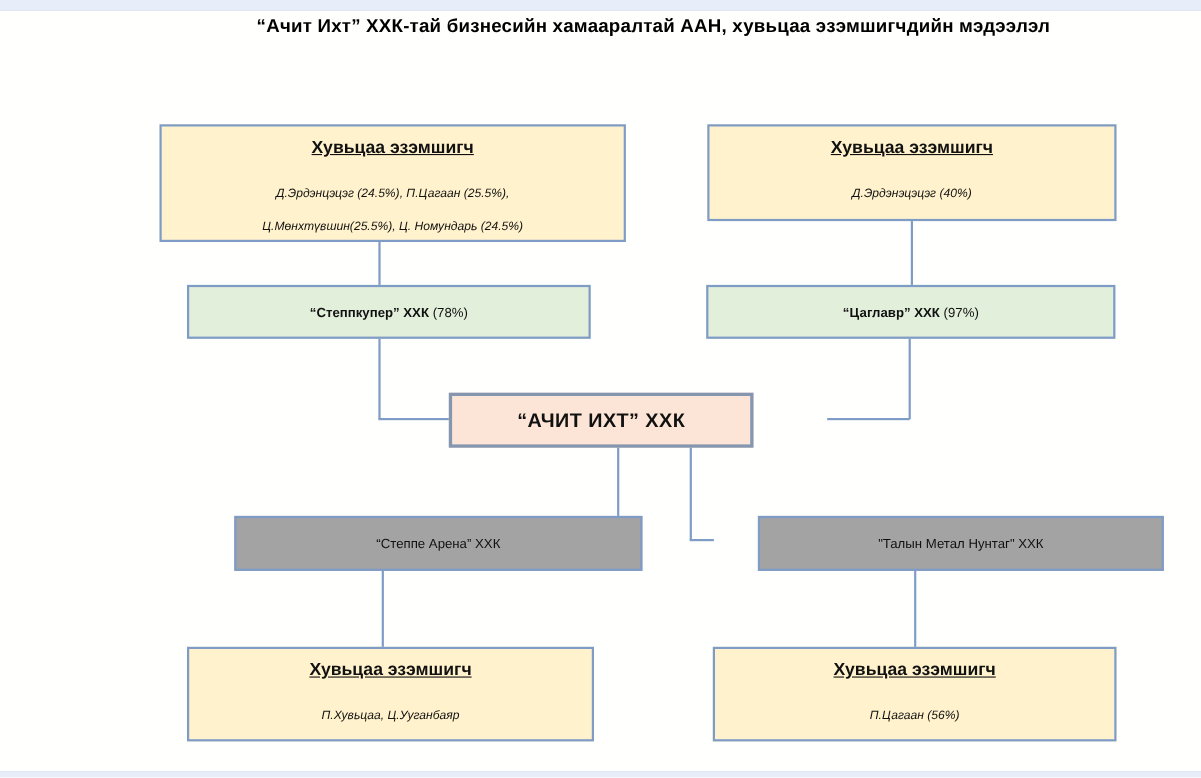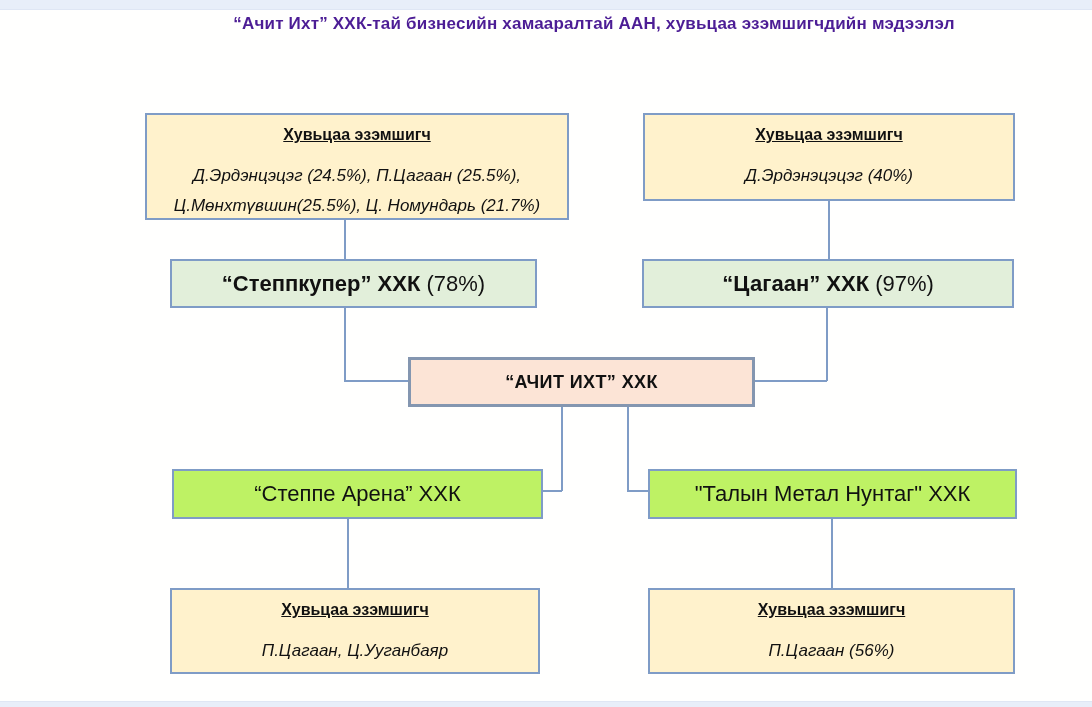--- a/index.html
+++ b/index.html
@@ -10,40 +10,40 @@
     font-family:"Liberation Sans", sans-serif;
     color:#111111;
     overflow:hidden;
   }
   .edge-strip{position:absolute;left:0;width:100%;background:#e8eef9;}
   #strip-top{top:0;height:9px;border-bottom:1px solid #dfe6f4;}
   #strip-bottom{bottom:0;height:5px;border-top:1px solid #dfe6f4;}
   .page-title{
     position:absolute;top:14px;left:96px;right:0;
     text-align:center;
-    font-size:17px;font-weight:700;color:#4c1d95;
+    font-size:17px;font-weight:700;color:#000000;
     letter-spacing:0.2px;
   }
   .box{
     position:absolute;box-sizing:border-box;
     display:flex;flex-direction:column;
     align-items:center;justify-content:center;
     text-align:center;
   }
   .box.fill-yellow{background:#fff2cc;border:2px solid #7f9cc6;justify-content:flex-start;}
   .box.fill-green{background:#e2efda;border:2px solid #7f9cc6;}
   .box.fill-peach{background:#fce4d6;border:3px solid #8496b0;}
-  .box.fill-white{background:#bef264;border:2px solid #7f9cc6;}
+  .box.fill-white{background:#a3a3a3;border:2px solid #7f9cc6;margin-left:41px;}
   .hdr{
     font-weight:700;font-size:16px;line-height:20px;
     text-decoration:underline;
     margin-top:10px;margin-bottom:16px;
   }
-  .owners{font-style:italic;font-size:17px;line-height:30px;}
-  .company-line{font-size:22px;line-height:20px;}
+  .owners{font-style:italic;font-size:11px;line-height:30px;}
+  .company-line{font-size:12px;line-height:20px;}
   .company-line .bold{font-weight:700;}
   .company-line .share{font-weight:400;}
   .central-label{font-size:18px;font-weight:700;letter-spacing:0.4px;}
   .conn{position:absolute;background:#7f9cc6;}
   .conn.v{width:1.5px;}
   .conn.h{height:1.5px;}
 </style>
 </head>
 <body>
 
@@ -68,55 +68,55 @@
 
   <div class="conn v" style="left:627px;top:406px;height:85px;"></div>
   <div class="conn h" style="left:627px;top:490px;width:22px;"></div>
 
   <div class="conn v" style="left:347px;top:518px;height:71px;"></div>
   <div class="conn v" style="left:831px;top:518px;height:71px;"></div>
 
   <div class="box fill-yellow" style="left:145px;top:113px;width:424px;height:107px;">
     <div class="hdr">Хувьцаа эзэмшигч</div>
     <div class="owners">Д.Эрдэнцэцэг (24.5%), П.Цагаан (25.5%),</div>
-    <div class="owners">Ц.Мөнхтүвшин(25.5%), Ц. Номундарь (21.7%)</div>
+    <div class="owners">Ц.Мөнхтүвшин(25.5%), Ц. Номундарь (24.5%)</div>
   </div>
 
   <div class="box fill-yellow" style="left:643px;top:113px;width:372px;height:88px;">
     <div class="hdr">Хувьцаа эзэмшигч</div>
     <div class="owners">Д.Эрдэнэцэцэг (40%)</div>
   </div>
 
   <div class="box fill-green" style="left:170px;top:259px;width:367px;height:49px;">
     <div class="company-line">
       <span class="bold">“Степпкупер” ХХК</span><span class="share"> (78%)</span>
     </div>
   </div>
 
   <div class="box fill-green" style="left:642px;top:259px;width:372px;height:49px;">
     <div class="company-line">
-      <span class="bold">“Цагаан” ХХК</span><span class="share"> (97%)</span>
+      <span class="bold">“Цаглавр” ХХК</span><span class="share"> (97%)</span>
     </div>
   </div>
 
-  <div class="box fill-peach" style="left:408px;top:357px;width:347px;height:50px;">
+  <div class="box fill-peach" style="left:408px;top:357px;width:277px;height:50px;">
     <div class="central-label">“АЧИТ ИХТ” ХХК</div>
   </div>
 
   <div class="box fill-white" style="left:172px;top:469px;width:371px;height:50px;">
     <div class="company-line bold">“Степпе Арена” ХХК</div>
   </div>
 
   <div class="box fill-white" style="left:648px;top:469px;width:369px;height:50px;">
     <div class="company-line bold">"Талын Метал Нунтаг" ХХК</div>
   </div>
 
   <div class="box fill-yellow" style="left:170px;top:588px;width:370px;height:86px;">
     <div class="hdr">Хувьцаа эзэмшигч</div>
-    <div class="owners">П.Цагаан, Ц.Ууганбаяр</div>
+    <div class="owners">П.Хувьцаа, Ц.Ууганбаяр</div>
   </div>
 
   <div class="box fill-yellow" style="left:648px;top:588px;width:367px;height:86px;">
     <div class="hdr">Хувьцаа эзэмшигч</div>
     <div class="owners">П.Цагаан (56%)</div>
   </div>
 
 </div>
 
 </body></html>

